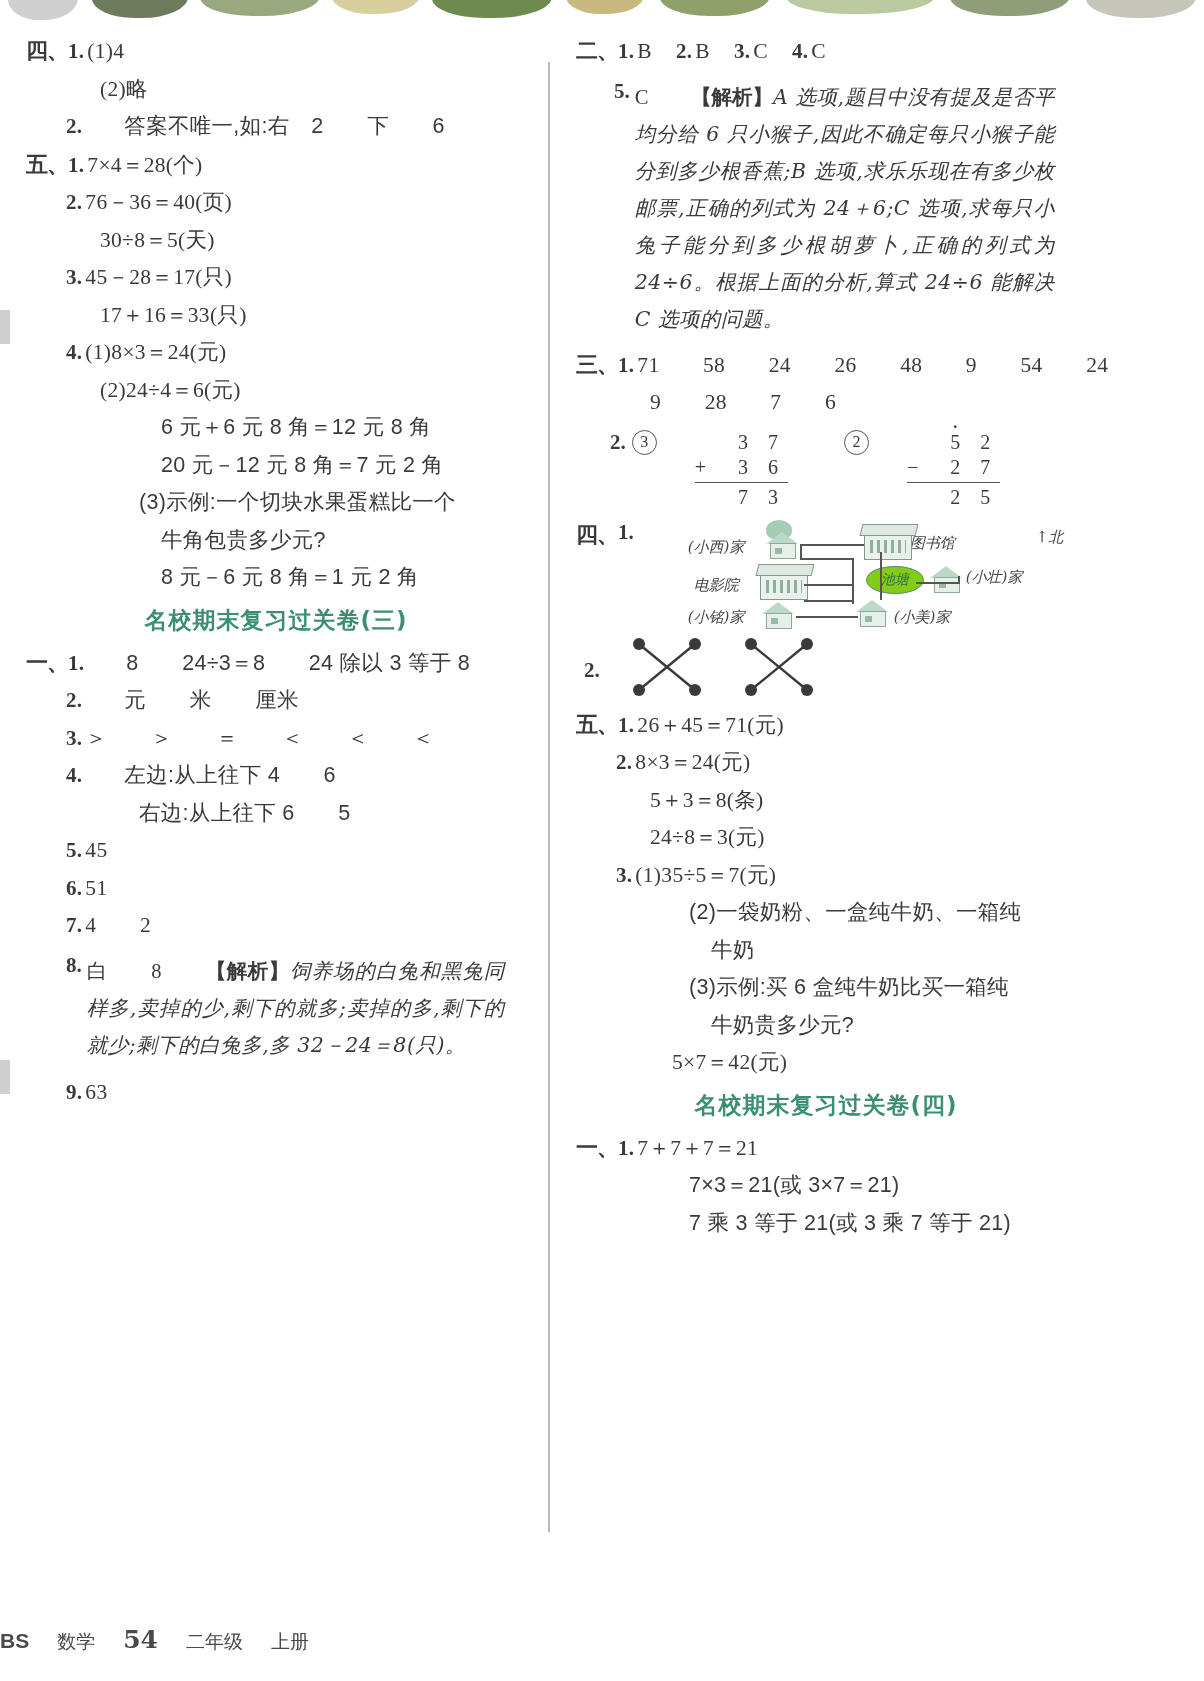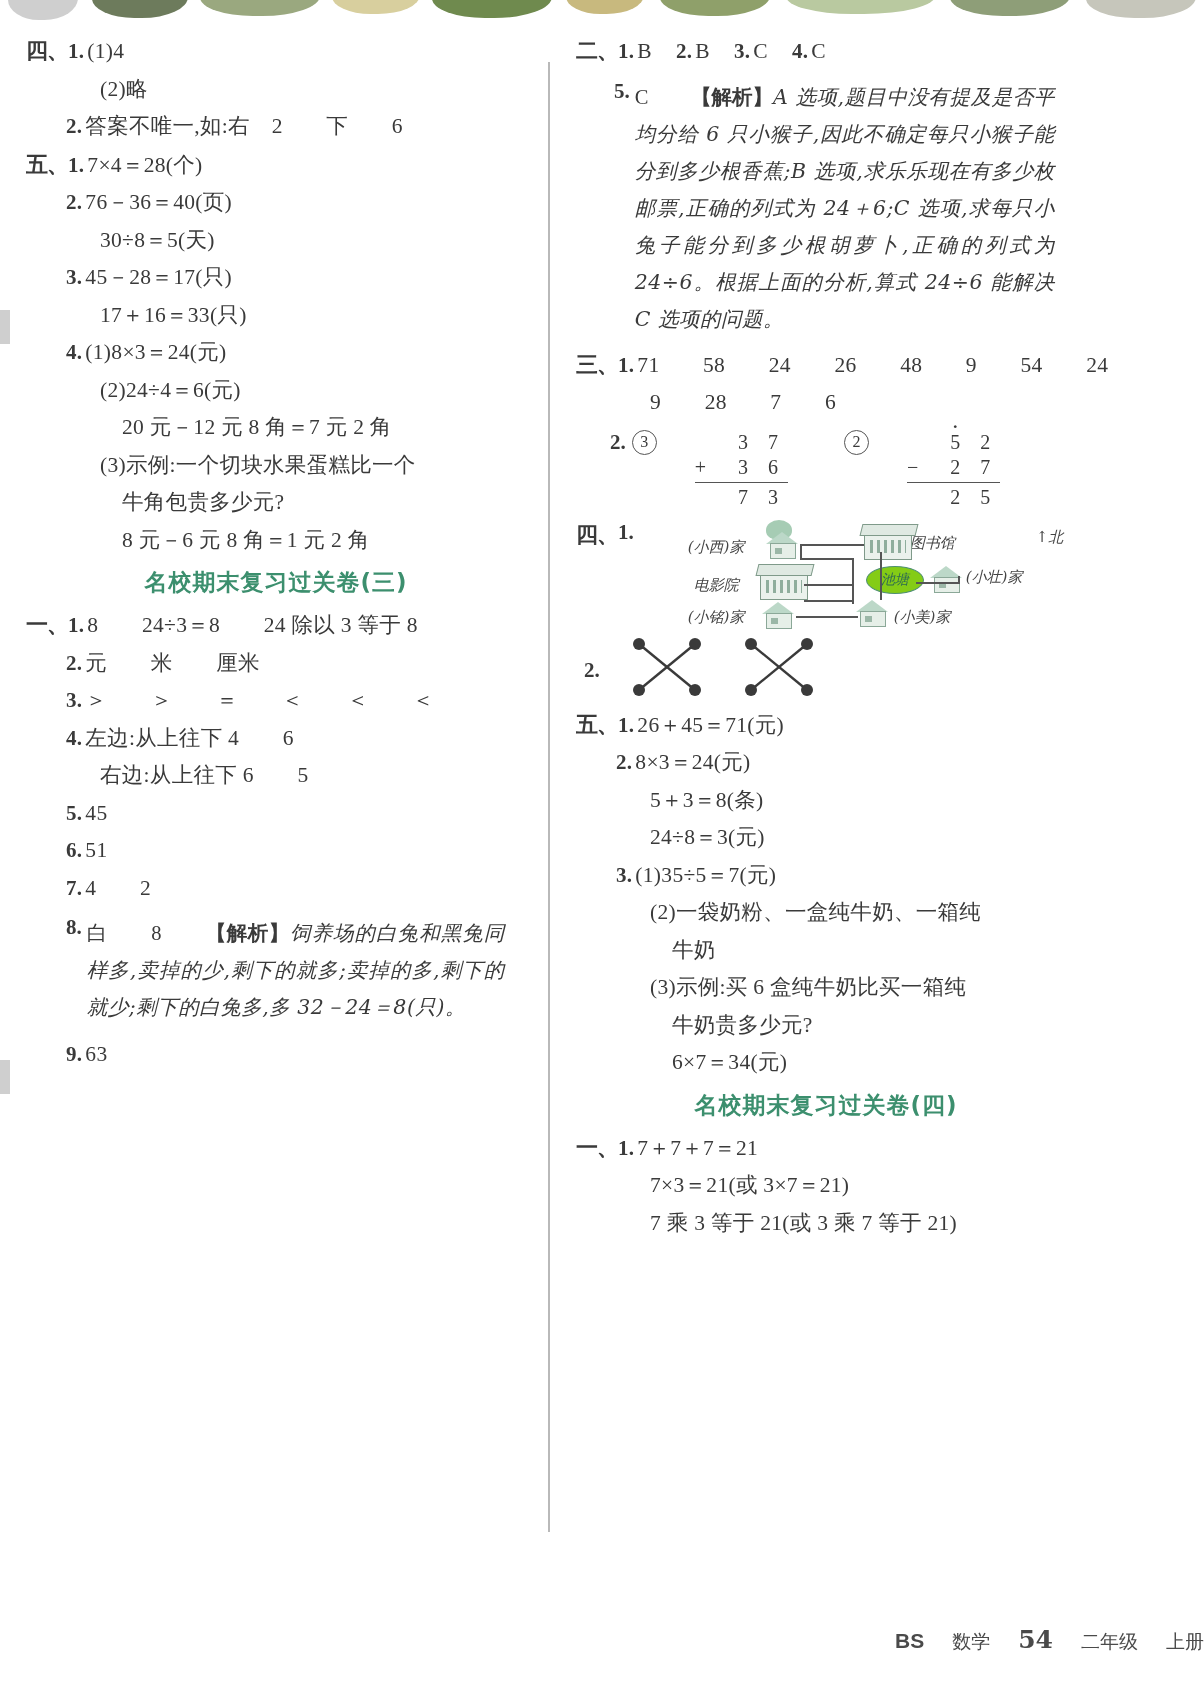--- a/index.html
+++ b/index.html
@@ -86,21 +86,21 @@
     font-size: 21px;
     flex: 0 0 auto;
     margin-right: 3px;
   }
   .txt { flex: 0 0 auto; }
   .indent-1 { padding-left: 40px; }
   .indent-2 { padding-left: 74px; }
   .indent-3 { padding-left: 96px; }
 
   
-  .cn { font-family: Liberation Serif, serif; }
+  .cn { font-family: Liberation Sans, sans-serif; margin-left: 39px; }
   .para {
     font-family: "DejaVu Serif", serif;
     font-style: italic;
     font-size: 20.5px;
     line-height: 37px;
     letter-spacing: 0.5px;
     text-align: justify;
   }
   .para b { font-style: normal; font-weight: bold; letter-spacing: 0; }
   .para .rm { font-style: normal; font-family: "Liberation Serif", serif; }
@@ -222,21 +222,21 @@
   
   .matchwrap { margin-left: 20px; }
 
   
   .footer {
     position: absolute;
     left: 0; bottom: 26px;
     width: 1204px;
     display: flex;
     align-items: baseline;
-    justify-content: flex-end;
+    justify-content: flex-start;
     gap: 28px;
     font-family: "DejaVu Serif", serif;
     color: #4a4a4a;
   }
   .footer .bs   { font-weight: bold; font-size: 21px; font-family:"Liberation Sans",sans-serif; }
   .footer .subj { font-size: 19px; }
   .footer .pg   { font-size: 25px; font-weight: bold; }
   .footer .grade{ font-size: 19px; }
 </style>
 </head>
@@ -295,20 +295,23 @@
     </div>
     <div class="ln indent-2">
       <span class="txt">17＋16＝33(只)</span>
     </div>
     <div class="ln indent-1">
       <span class="num">4.</span>
       <span class="txt">(1)8×3＝24(元)</span>
     </div>
     <div class="ln indent-2">
       <span class="txt">(2)24÷4＝6(元)</span>
+    </div>
+    <div class="ln indent-3">
+      <span class="txt cn">6 元＋6 元 8 角＝12 元 8 角</span>
     </div>
     <div class="ln indent-3">
       <span class="txt cn">20 元－12 元 8 角＝7 元 2 角</span>
     </div>
     <div class="ln indent-2">
       <span class="txt cn">(3)示例:一个切块水果蛋糕比一个</span>
     </div>
     <div class="ln indent-3">
       <span class="txt cn">牛角包贵多少元?</span>
     </div>
@@ -532,21 +535,21 @@
     <div class="ln indent-3">
       <span class="txt cn">牛奶</span>
     </div>
     <div class="ln indent-2">
       <span class="txt cn">(3)示例:买 6 盒纯牛奶比买一箱纯</span>
     </div>
     <div class="ln indent-3">
       <span class="txt cn">牛奶贵多少元?</span>
     </div>
     <div class="ln indent-3">
-      <span class="txt">6×7＝34(元)</span>
+      <span class="txt">5×7＝42(元)</span>
     </div>
 
     <div class="paper-title">名校期末复习过关卷(四)</div>
 
     <div class="ln">
       <span class="sec">一、</span>
       <span class="num">1.</span>
       <span class="txt">7＋7＋7＝21</span>
     </div>
     <div class="ln indent-2">

